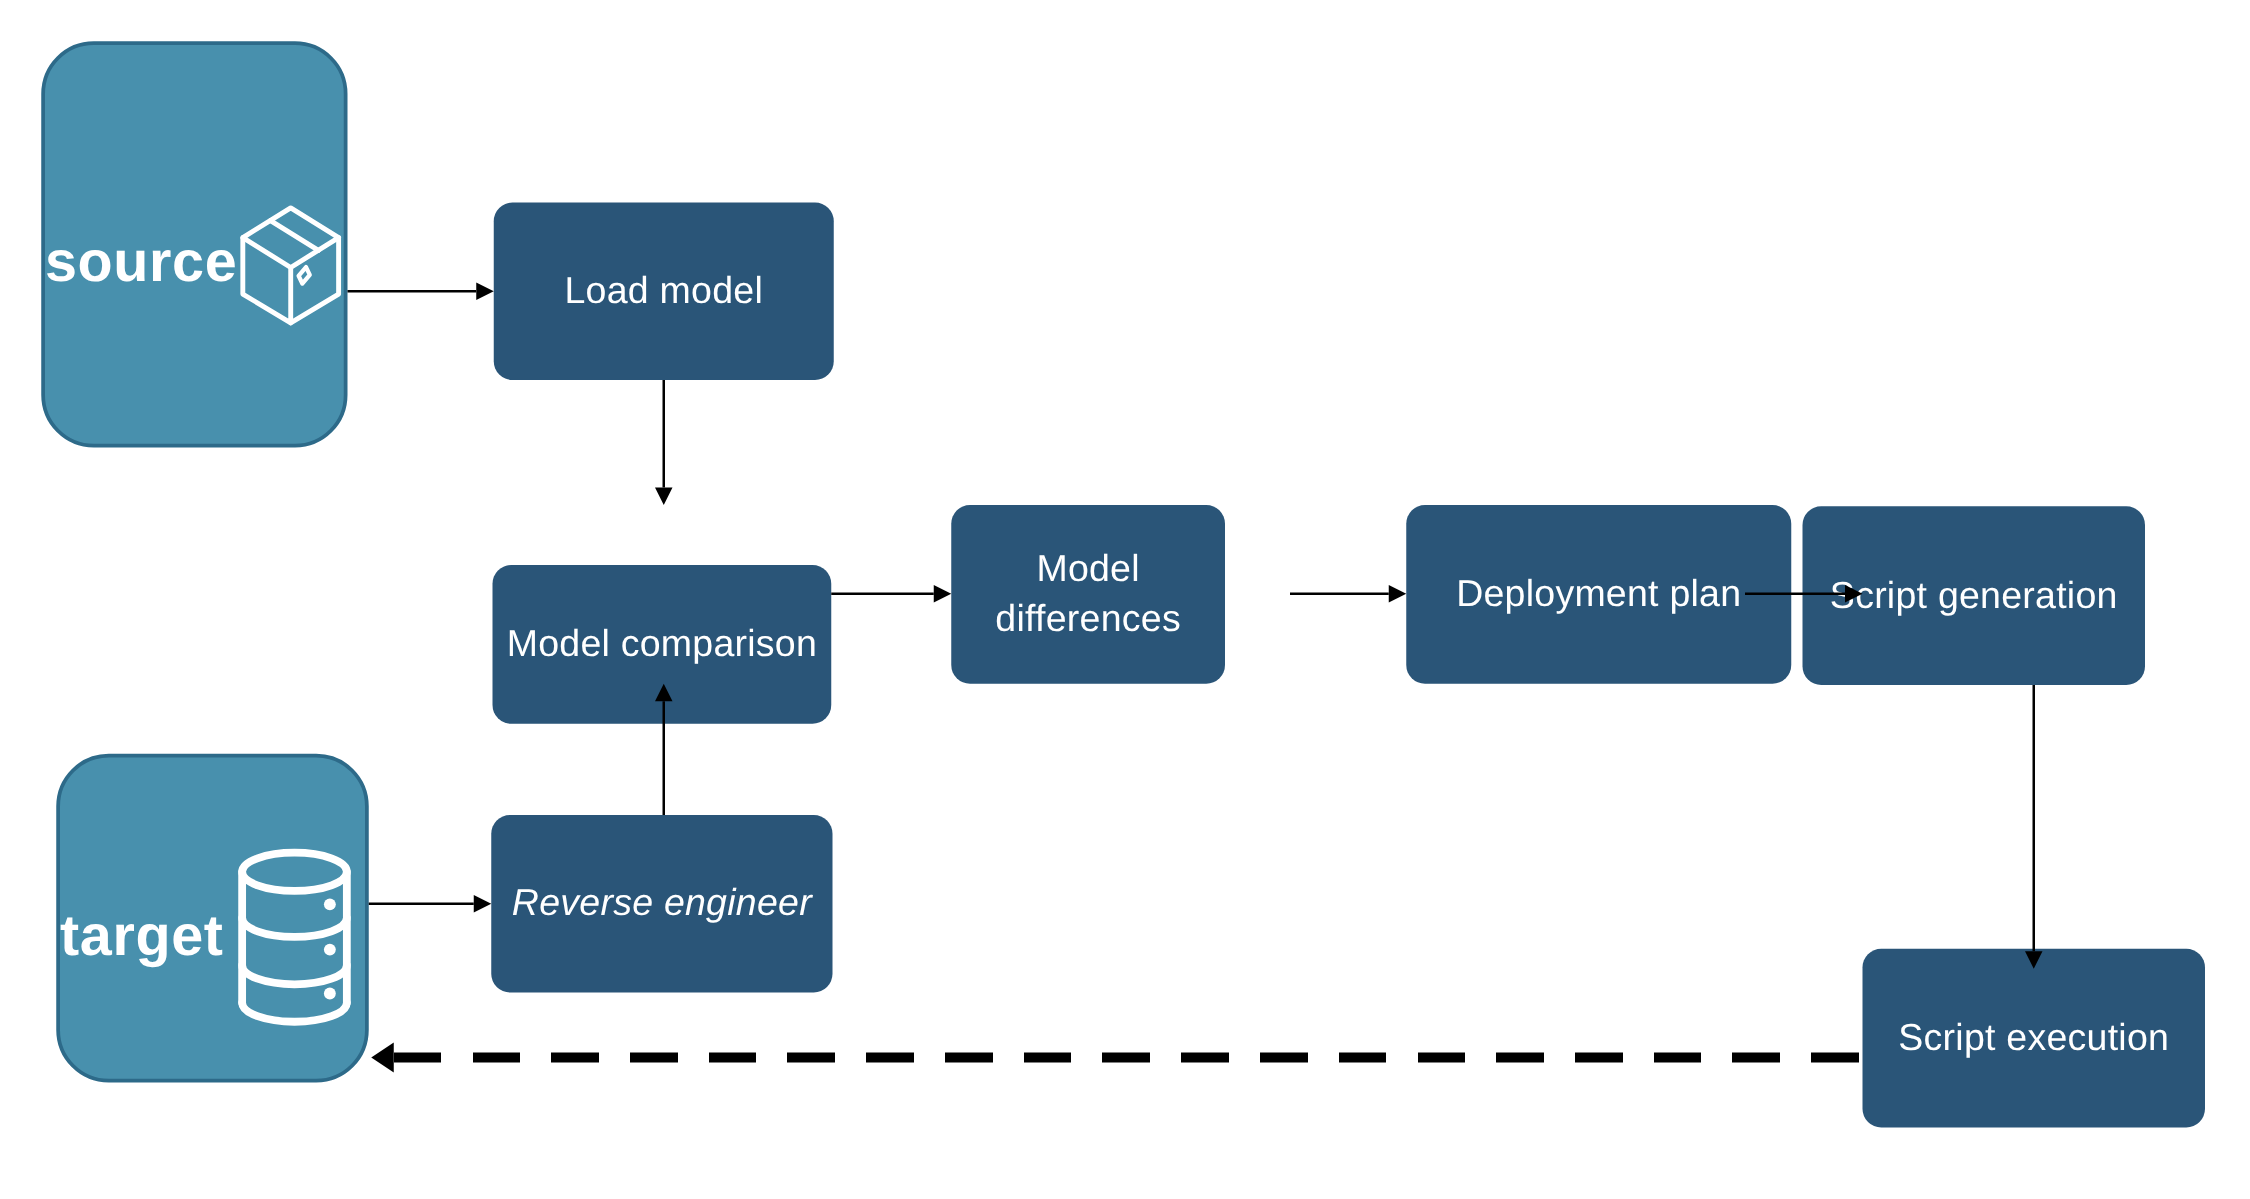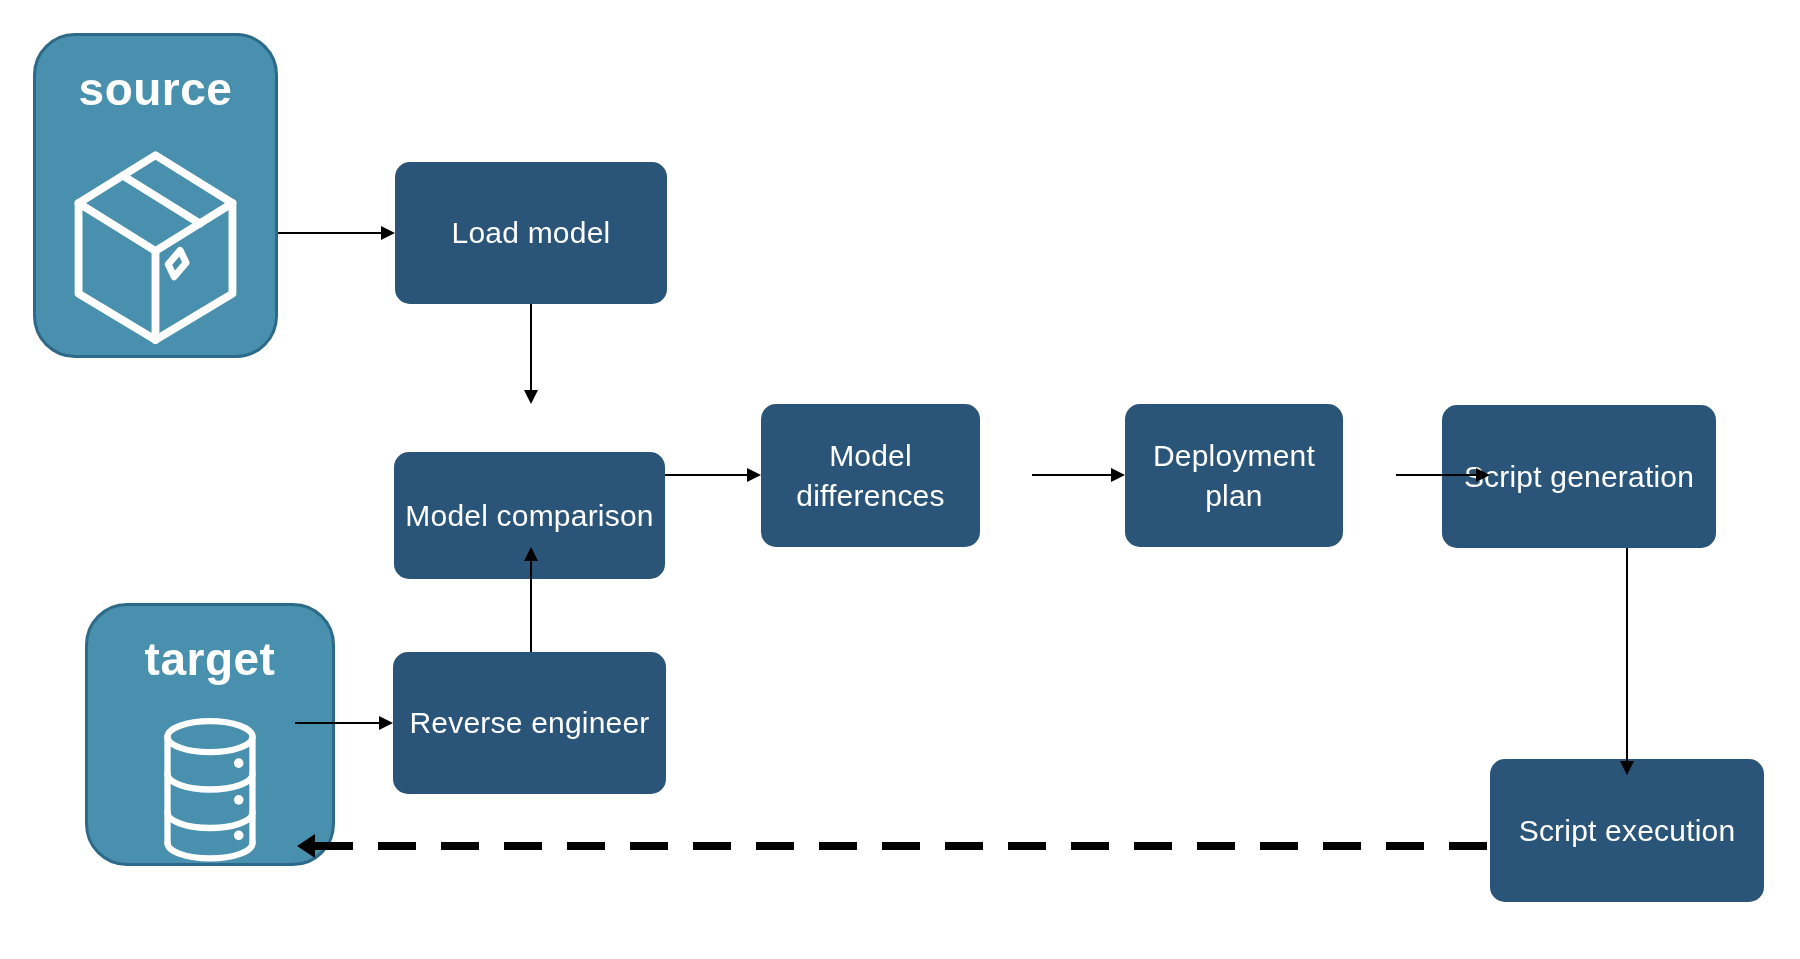--- a/index.html
+++ b/index.html
@@ -10,21 +10,21 @@
   
   .node{
     position:absolute;background:var(--node-fill,#2A5578);border-radius:15px;
     color:var(--text,#fff);display:flex;align-items:center;justify-content:center;
     text-align:center;font-size:30px;line-height:1.32;letter-spacing:.2px;
   }
   
   .endpoint{
     position:absolute;background:var(--endpoint-fill,#4890AD);
     border:3px solid var(--endpoint-border,#2D6A89);border-radius:42px;
-    box-sizing:border-box;display:flex;flex-direction:column;align-items:center;
+    box-sizing:border-box;display:flex;flex-direction:row;align-items:center;
   }
   .ep-label{
     font-weight:700;font-size:46px;color:var(--text,#fff);margin-top:26px;letter-spacing:.5px;
   }
   .ep-icon{margin-top:30px;display:block;}
   
   .hl{position:absolute;height:2px;background:var(--arrow,#000);}
   .vl{position:absolute;width:2px;background:var(--arrow,#000);}
   .dl{
     position:absolute;height:8px;
@@ -45,21 +45,21 @@
     <div class="ep-label">source</div>
     <svg class="ep-icon" width="171" height="198" viewBox="0 0 100 115" fill="none" stroke="#ffffff" stroke-width="4.6" stroke-linejoin="round" stroke-linecap="round">
       <polygon points="50,5 95,33 50,61 5,33"></polygon>
       <path d="M5,33 L5,86 L50,113 L50,61"></path>
       <path d="M95,33 L95,86 L50,113"></path>
       <path d="M31,17 L76,45"></path>
       <polygon points="64.4,60.6 67.9,67.9 60.9,76.1 57.4,68.8" stroke-width="4"></polygon>
     </svg>
   </div>
 
-  <div class="endpoint" style="left:45px;top:603px;width:250px;height:263px;margin-left:40px;">
+  <div class="endpoint" style="left:45px;top:603px;width:250px;height:263px;">
     <div class="ep-label">target</div>
     <svg class="ep-icon" width="146" height="187" viewBox="0 0 100 128" fill="none" stroke="#ffffff" stroke-width="5.5" stroke-linecap="round">
       <ellipse cx="50" cy="18" rx="37" ry="13.5"></ellipse>
       <path d="M13,18 L13,110.5"></path>
       <path d="M87,18 L87,110.5"></path>
       <path d="M13,110.5 A37,13.5 0 0 0 87,110.5"></path>
       <path d="M13,50.5 A37,13.5 0 0 0 87,50.5"></path>
       <path d="M13,84 A37,13.5 0 0 0 87,84"></path>
       <circle cx="75" cy="41" r="4.2" fill="#ffffff" stroke="none"></circle>
       <circle cx="75" cy="73" r="4.2" fill="#ffffff" stroke="none"></circle>
@@ -72,29 +72,29 @@
   </div>
 
   <div class="node" style="left:394px;top:424px;width:271px;height:127px;margin-top:28px;">
     <span>Model comparison</span>
   </div>
 
   <div class="node" style="left:761px;top:404px;width:219px;height:143px;">
     <span>Model differences</span>
   </div>
 
-  <div class="node" style="left:1125px;top:404px;width:218px;height:143px;">
+  <div class="node" style="left:1125px;top:404px;width:308px;height:143px;">
     <span>Deployment plan</span>
   </div>
 
   <div class="node" style="left:1442px;top:405px;width:274px;height:143px;">
     <span>Script generation</span>
   </div>
 
-  <div class="node" style="left:393px;top:652px;width:273px;height:142px;">
+  <div class="node" style="left:393px;top:652px;width:273px;height:142px;font-style:italic;">
     <span>Reverse engineer</span>
   </div>
 
   <div class="node" style="left:1490px;top:759px;width:274px;height:143px;">
     <span>Script execution</span>
   </div>
 
   <div class="hl" style="left:278px;top:232px;width:103px;"></div>
   <div class="ah ah-r" style="left:381px;top:226px;"></div>
 

